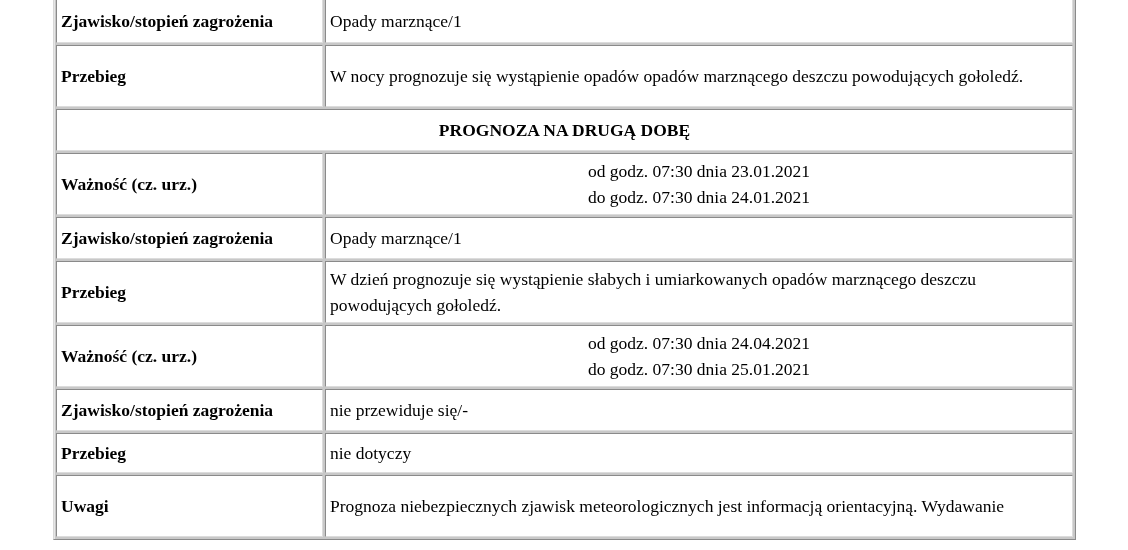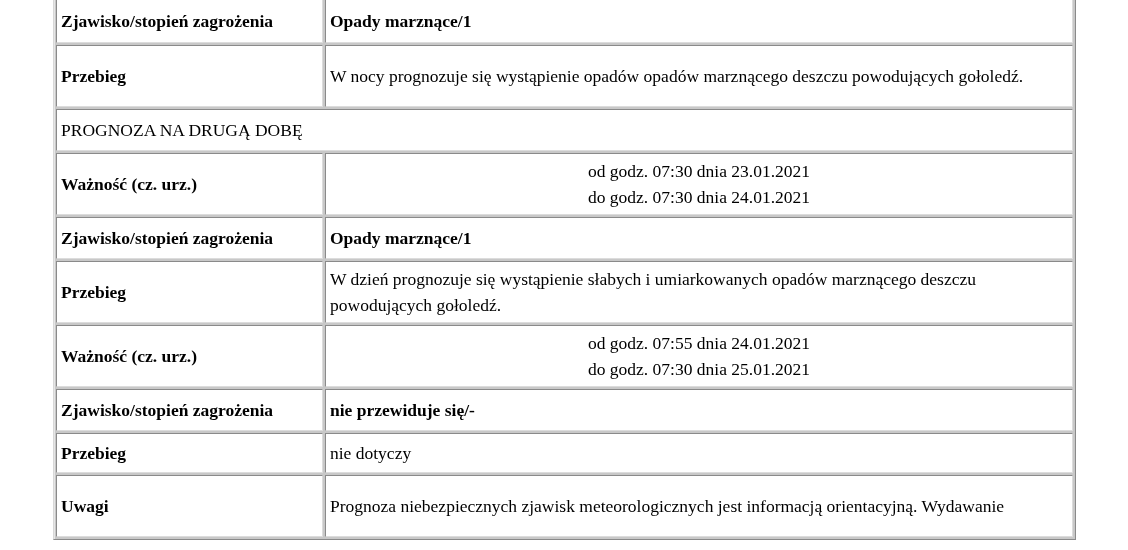--- a/index.html
+++ b/index.html
@@ -41,23 +41,24 @@
     border-right: 1px solid #dcdcdc;
     border-bottom: 1px solid #dcdcdc;
     padding: 2px 4px;
     vertical-align: middle;
     line-height: 26px;
   }
   td.label {
     width: 257px;
     font-weight: bold;
   }
-  td.val-bold { font-weight: bold; }
+  td.val-bold { font-weight: normal; }
   td.heading {
-    font-weight: normal;
+    text-align: center;
+    font-weight: bold;
     height: 36px;
   }
   tr.row-single td { height: 36px; }
   tr.row-double td { height: 56px; }
   tr.row-short td { height: 34px; }
   tr.row-top td { height: 38px; }
   .line { display: block; text-align: center; }
 </style>
 </head>
 <body>
@@ -90,21 +91,21 @@
         <td class="val-bold">Opady marznące/1</td>
       </tr>
       <tr class="row-double">
         <td class="label">Przebieg</td>
         <td>W dzień prognozuje się wystąpienie słabych i umiarkowanych opadów marznącego deszczu powodujących gołoledź.</td>
       </tr>
 
       <tr class="row-double">
         <td class="label">Ważność (cz. urz.)</td>
         <td>
-          <span class="line">od godz. 07:55 dnia 24.01.2021</span>
+          <span class="line">od godz. 07:30 dnia 24.04.2021</span>
           <span class="line">do godz. 07:30 dnia 25.01.2021</span>
         </td>
       </tr>
       <tr class="row-single">
         <td class="label">Zjawisko/stopień zagrożenia</td>
         <td class="val-bold">nie przewiduje się/-</td>
       </tr>
       <tr class="row-short">
         <td class="label">Przebieg</td>
         <td>nie dotyczy</td>

